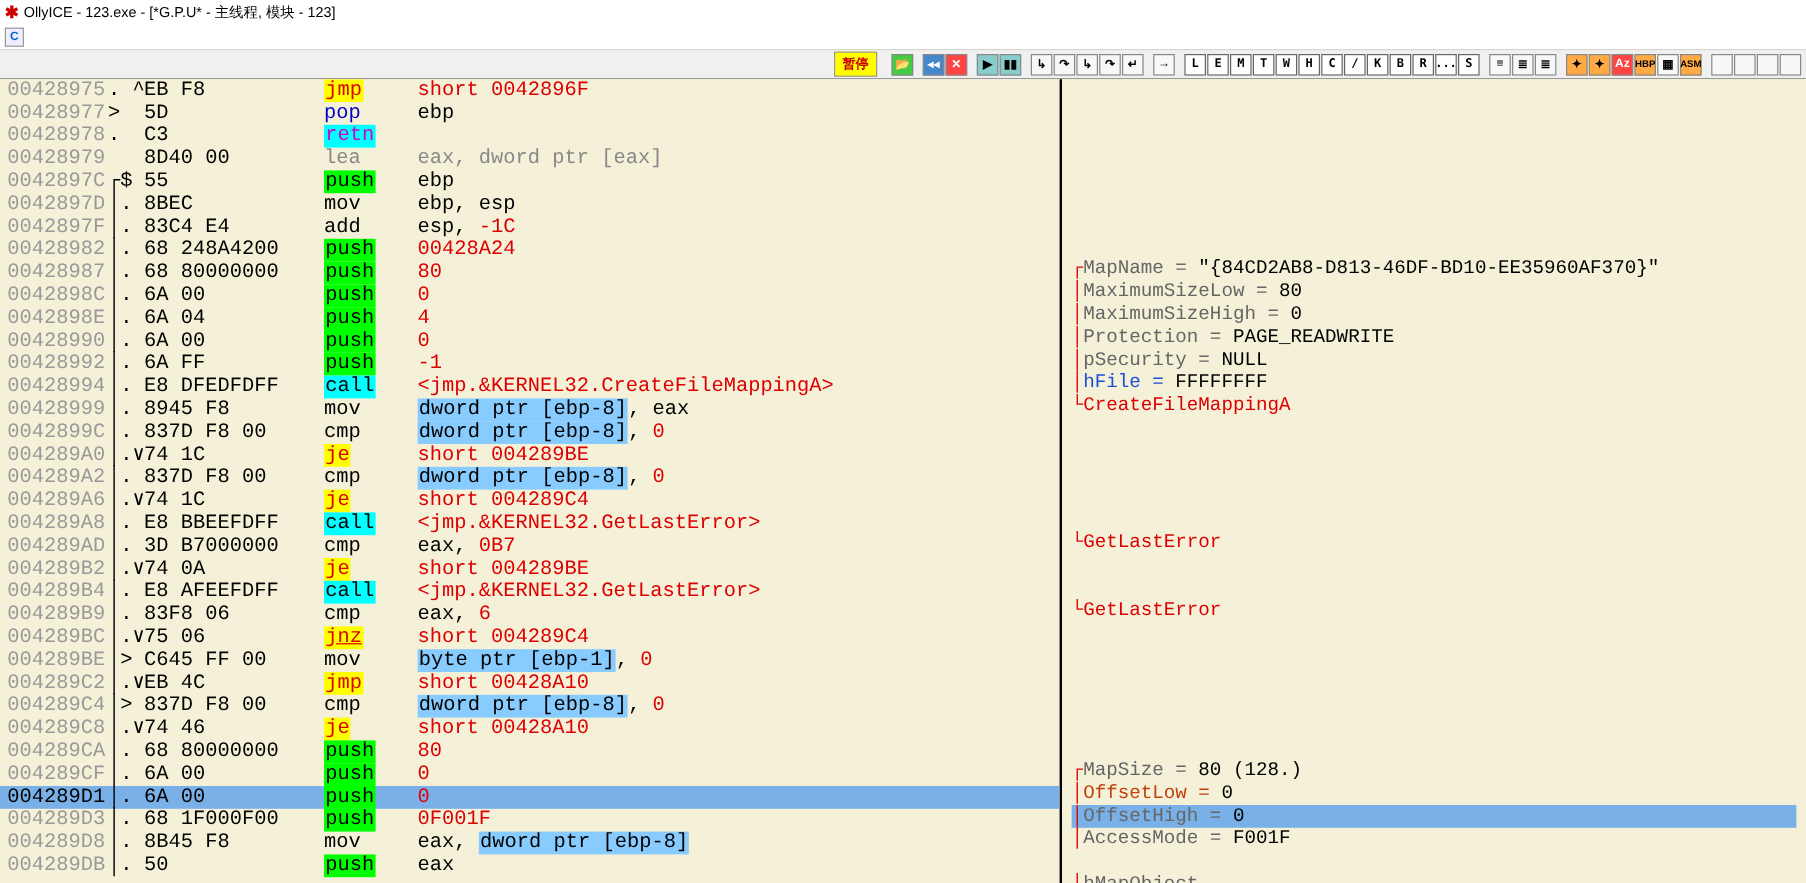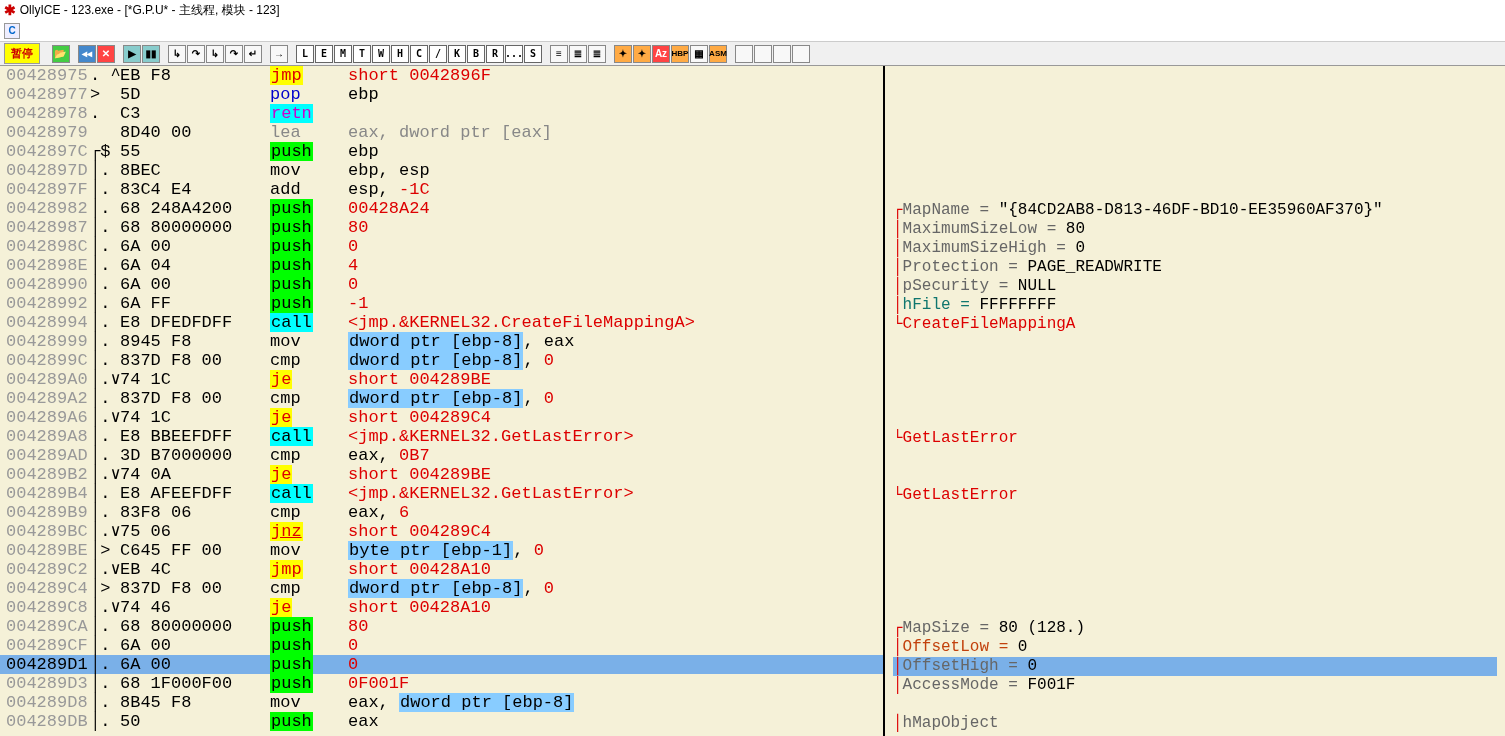--- a/index.html
+++ b/index.html
@@ -2,34 +2,34 @@
 <html><head>
 <meta charset="utf-8">
 <style>
 * { margin:0; padding:0; box-sizing:border-box; }
 body { font-family:"Microsoft YaHei",Arial,sans-serif; font-size:12px; background:#f5f1d8; overflow:hidden; }
 .titlebar { background:#fff; height:20px; display:flex; align-items:center; padding:0 4px; font-size:12px; }
 .titlebar .icon { color:#c00; font-weight:bold; margin-right:4px; font-size:14px; }
 .menubar { background:#fff; height:22px; display:flex; align-items:center; padding:0 4px; border-bottom:1px solid #ccc; }
 .menubar .mic { width:16px; height:16px; border:1px solid #999; background:#eef; margin-right:6px; display:flex; align-items:center; justify-content:center; font-size:10px; color:#06c; font-weight:bold; }
 .menubar .mi { padding:2px 8px; cursor:pointer; }
-.toolbar { background:#f0f0f0; height:24px; display:flex; align-items:center; padding:0 4px; border-bottom:1px solid #999; gap:1px; }
+.toolbar { background:#f0f0f0; height:24px; display:flex; align-items:center; padding:0 4px; border-bottom:1px solid #999; gap:1px;justify-content:flex-end; }
 .tb-pause { background:#ff0; color:#c00; font-weight:bold; padding:2px 6px; border:1px solid #999; margin-right:4px; font-size:11px; }
 .tb-btn { width:18px; height:18px; border:1px solid #888; background:#eee; display:flex; align-items:center; justify-content:center; font-size:10px; cursor:pointer; font-weight:bold; }
 .tb-sep { width:6px; }
 .tb-green { background:#4c4; color:#fff; }
 .tb-blue { background:#48c; color:#fff; }
 .tb-cyan { background:#8cc; }
 .tb-orange { background:#fa4; }
 .tb-red { background:#f44; color:#fff; }
 .tb-plain { background:#f8f8f8; }
 .tb-letter { background:#fff; color:#000; border:1px solid #666; font-family:monospace; }
 .main { display:flex; height:calc(100vh - 66px); background:#f5f1d8; }
 .disasm { flex:1; overflow:auto; border-right:2px solid #000; }
-.info { width:620px; overflow:auto; padding:2px 8px; }
+.info { width:620px; overflow:auto; padding:16px 8px; }
 .row { display:flex; font-family:Consolas,"Courier New",monospace; font-size:17px; line-height:19px; white-space:pre; }
 .row.sel { background:#7ab0e8; }
 .c-addr { width:90px; color:#999; padding-left:6px; }
 .row.sel .c-addr { color:#000; }
 .c-mark { width:30px; color:#000; }
 .c-hex { width:150px; color:#000; }
 .c-mnem { width:78px; }
 .c-ops { flex:1; }
 .hl-push { background:#0f0; color:#000; padding:0 1px; }
 .hl-jmp { background:#ff0; color:#d00; padding:0 1px; }
@@ -152,21 +152,21 @@
       <div class="info-line">&nbsp;</div>
       <div class="info-line">&nbsp;</div>
       <div class="info-line">&nbsp;</div>
       <div class="info-line">&nbsp;</div>
       <div class="info-line">&nbsp;</div>
       <div class="info-line"><span style="color: rgb(221, 0, 0);">┌</span><span style="color: rgb(102, 102, 102);">MapName = </span><span style="color: rgb(0, 0, 0);">"{84CD2AB8-D813-46DF-BD10-EE35960AF370}"</span></div>
       <div class="info-line"><span style="color: rgb(221, 0, 0);">│</span><span style="color: rgb(102, 102, 102);">MaximumSizeLow = </span><span style="color: rgb(0, 0, 0);">80</span></div>
       <div class="info-line"><span style="color: rgb(221, 0, 0);">│</span><span style="color: rgb(102, 102, 102);">MaximumSizeHigh = </span><span style="color: rgb(0, 0, 0);">0</span></div>
       <div class="info-line"><span style="color: rgb(221, 0, 0);">│</span><span style="color: rgb(102, 102, 102);">Protection = </span><span style="color: rgb(0, 0, 0);">PAGE_READWRITE</span></div>
       <div class="info-line"><span style="color: rgb(221, 0, 0);">│</span><span style="color: rgb(102, 102, 102);">pSecurity = </span><span style="color: rgb(0, 0, 0);">NULL</span></div>
-      <div class="info-line"><span style="color: rgb(221, 0, 0);">│</span><span style="color: #0f766e;">hFile = </span><span style="color: rgb(0, 0, 0);">FFFFFFFF</span></div>
+      <div class="info-line"><span style="color: rgb(221, 0, 0);">│</span><span style="color: #1d4ed8;">hFile = </span><span style="color: rgb(0, 0, 0);">FFFFFFFF</span></div>
       <div class="info-line"><span style="color: rgb(221, 0, 0);">└</span><span style="color: rgb(221, 0, 0);">CreateFileMappingA</span></div>
       <div class="info-line">&nbsp;</div>
       <div class="info-line">&nbsp;</div>
       <div class="info-line">&nbsp;</div>
       <div class="info-line">&nbsp;</div>
       <div class="info-line">&nbsp;</div>
       <div class="info-line"><span style="color: rgb(221, 0, 0);">└</span><span style="color: rgb(221, 0, 0);">GetLastError</span></div>
       <div class="info-line">&nbsp;</div>
       <div class="info-line">&nbsp;</div>
       <div class="info-line"><span style="color: rgb(221, 0, 0);">└</span><span style="color: rgb(221, 0, 0);">GetLastError</span></div>

